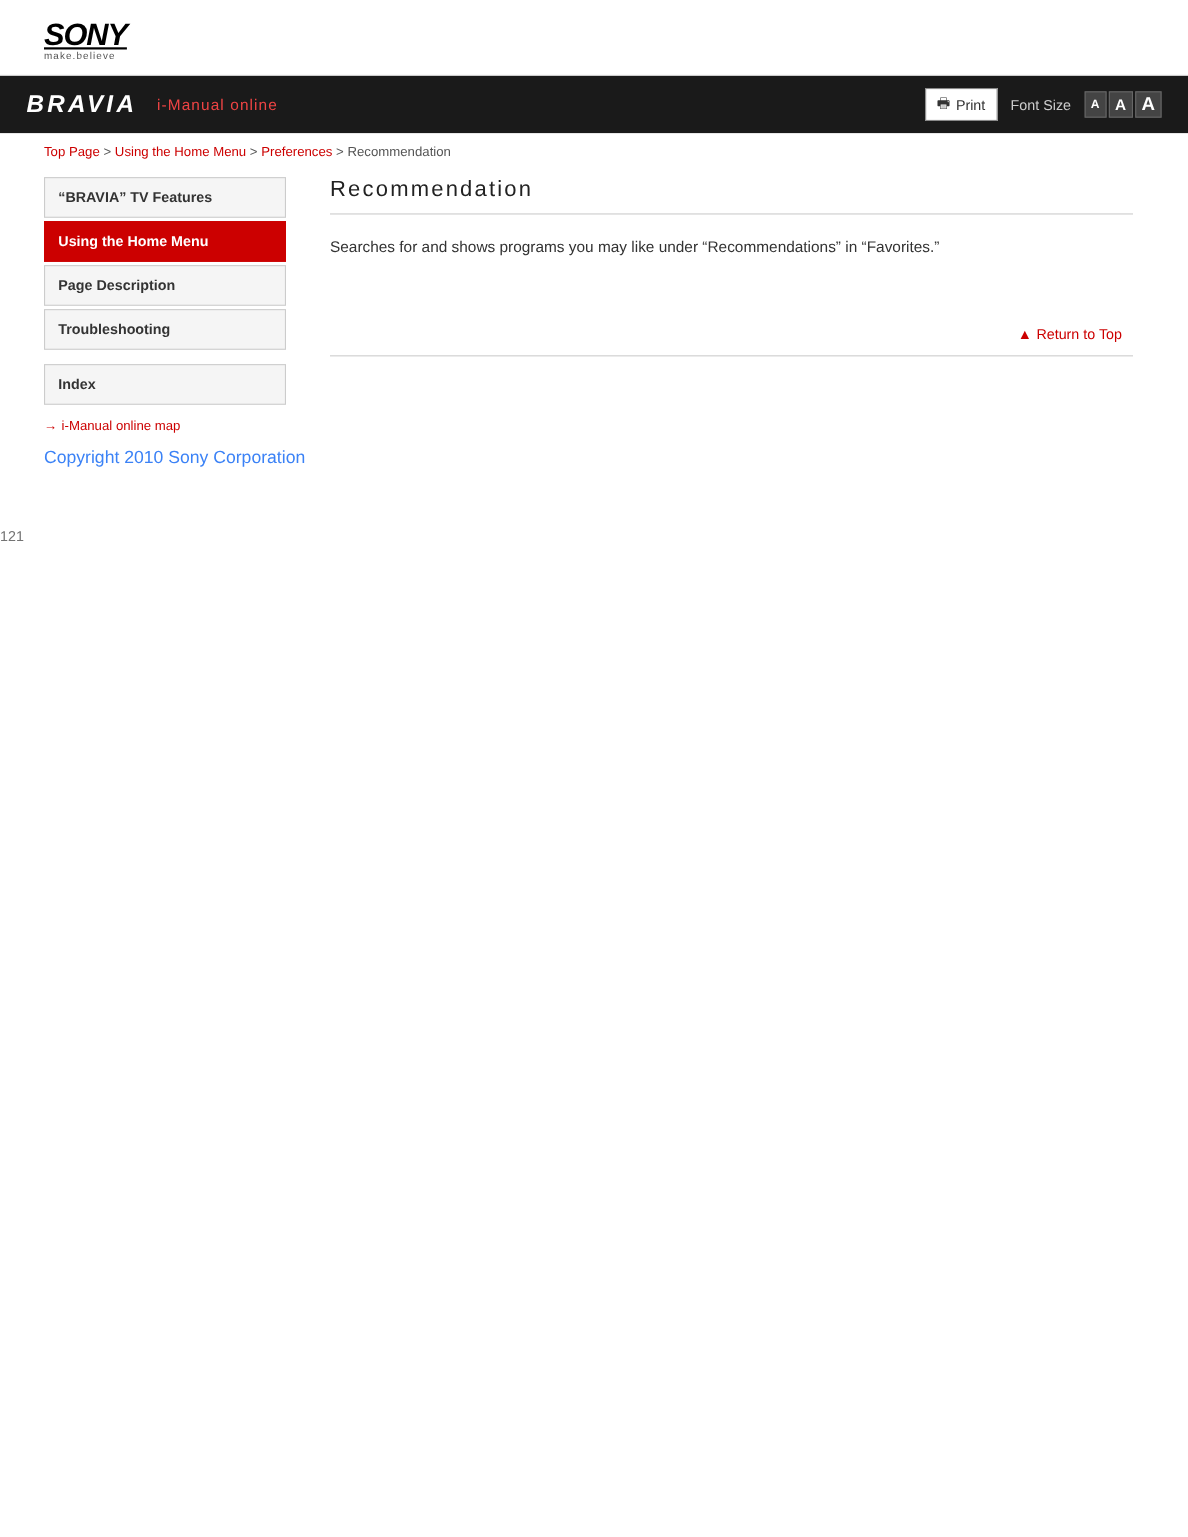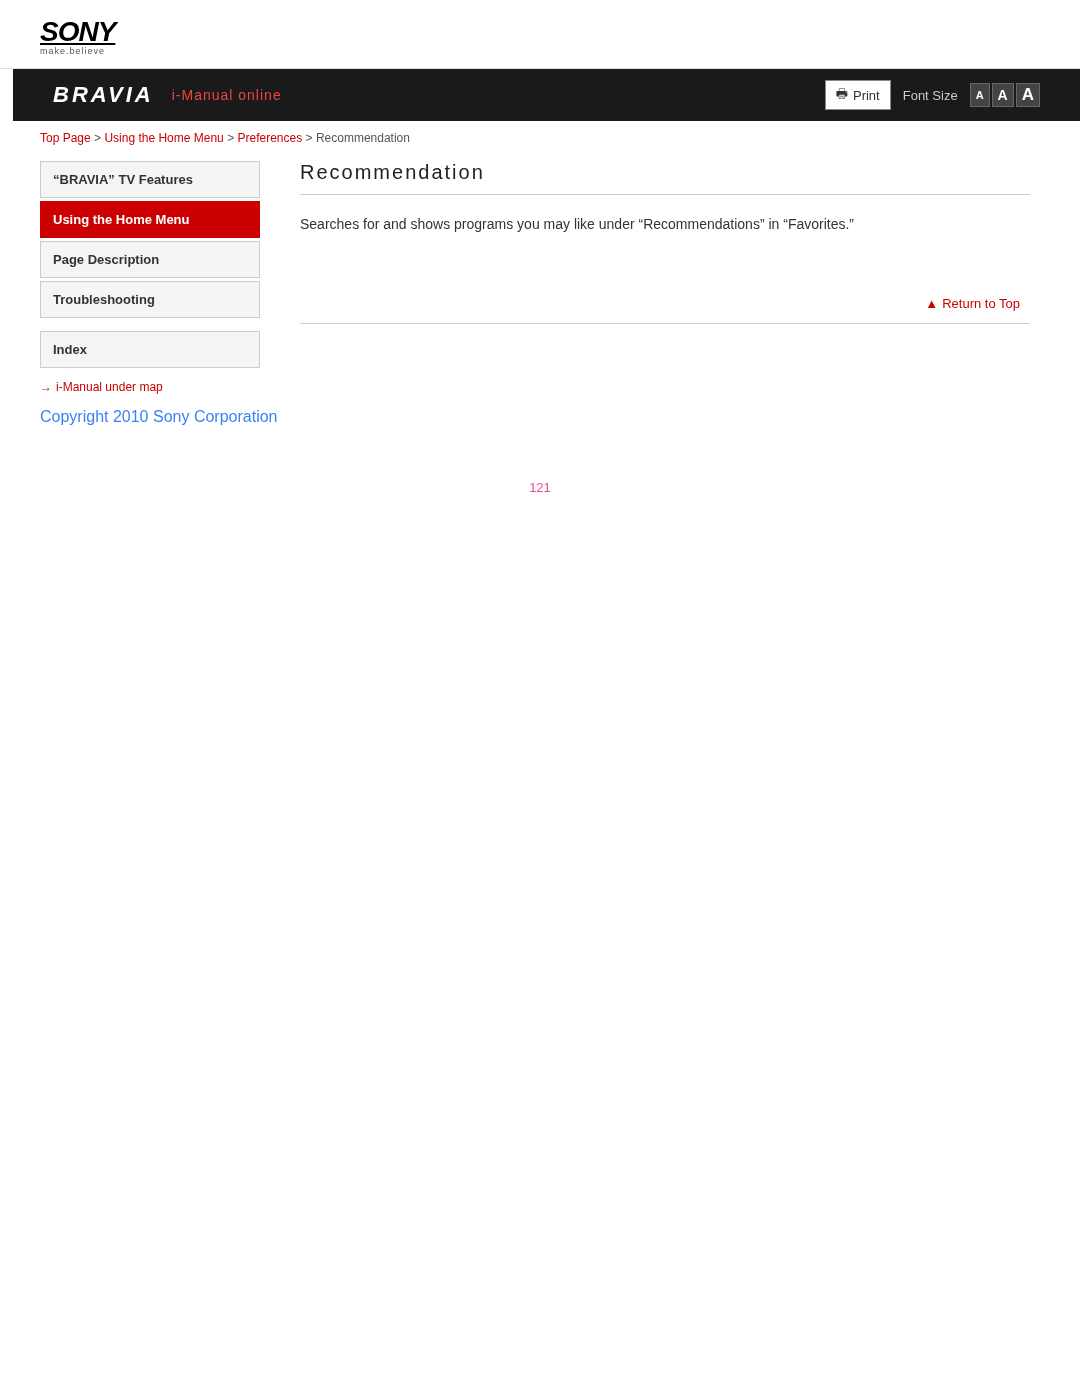--- a/index.html
+++ b/index.html
@@ -37,23 +37,22 @@
       letter-spacing: 1px;
       margin-top: 1px;
     }
 
     
     .top-bar {
       background: #1a1a1a;
       display: flex;
       align-items: center;
       justify-content: space-between;
-      padding: 0 40px;
+      padding: 0 24px;
       height: 52px;
-      margin-left: 13px;
     }
     .bravia-section {
       display: flex;
       align-items: center;
       gap: 18px;
     }
     .bravia-logo {
       font-size: 22px;
       font-weight: 900;
       font-style: italic;
@@ -195,23 +194,22 @@
 
     
     .footer {
       padding: 14px 40px;
       font-size: 16px;
       color: #3b82f6;
     }
 
     
     .page-number {
-      text-align: center;
-      font-size: 13px;
-      color: #ec4899;
+      font-size: 13px;
+      color: #737373;
       margin-top: 40px;
     }
   </style>
 </head>
 <body>
 
 <div class="logo-area">
   <div class="sony-logo">
     <span class="sony-text">SONY</span>
     <span class="sony-tagline">make.believe</span>
@@ -252,21 +250,21 @@
   <div class="sidebar">
     <div class="sidebar-item">“BRAVIA” TV Features</div>
     <div class="sidebar-item active">Using the Home Menu</div>
     <div class="sidebar-item">Page Description</div>
     <div class="sidebar-item">Troubleshooting</div>
     <div class="sidebar-divider"></div>
     <div class="sidebar-item">Index</div>
     <div class="sidebar-link">
       <a href="#">
         <span>→</span>
-        <span>i-Manual under map</span>
+        <span>i-Manual online map</span>
       </a>
     </div>
   </div>
 
   <div class="content-area">
     <h1 class="page-heading">Recommendation</h1>
     <p class="content-text">Searches for and shows programs you may like under “Recommendations” in “Favorites.”</p>
 
     <div class="return-to-top">
       <a href="#">

